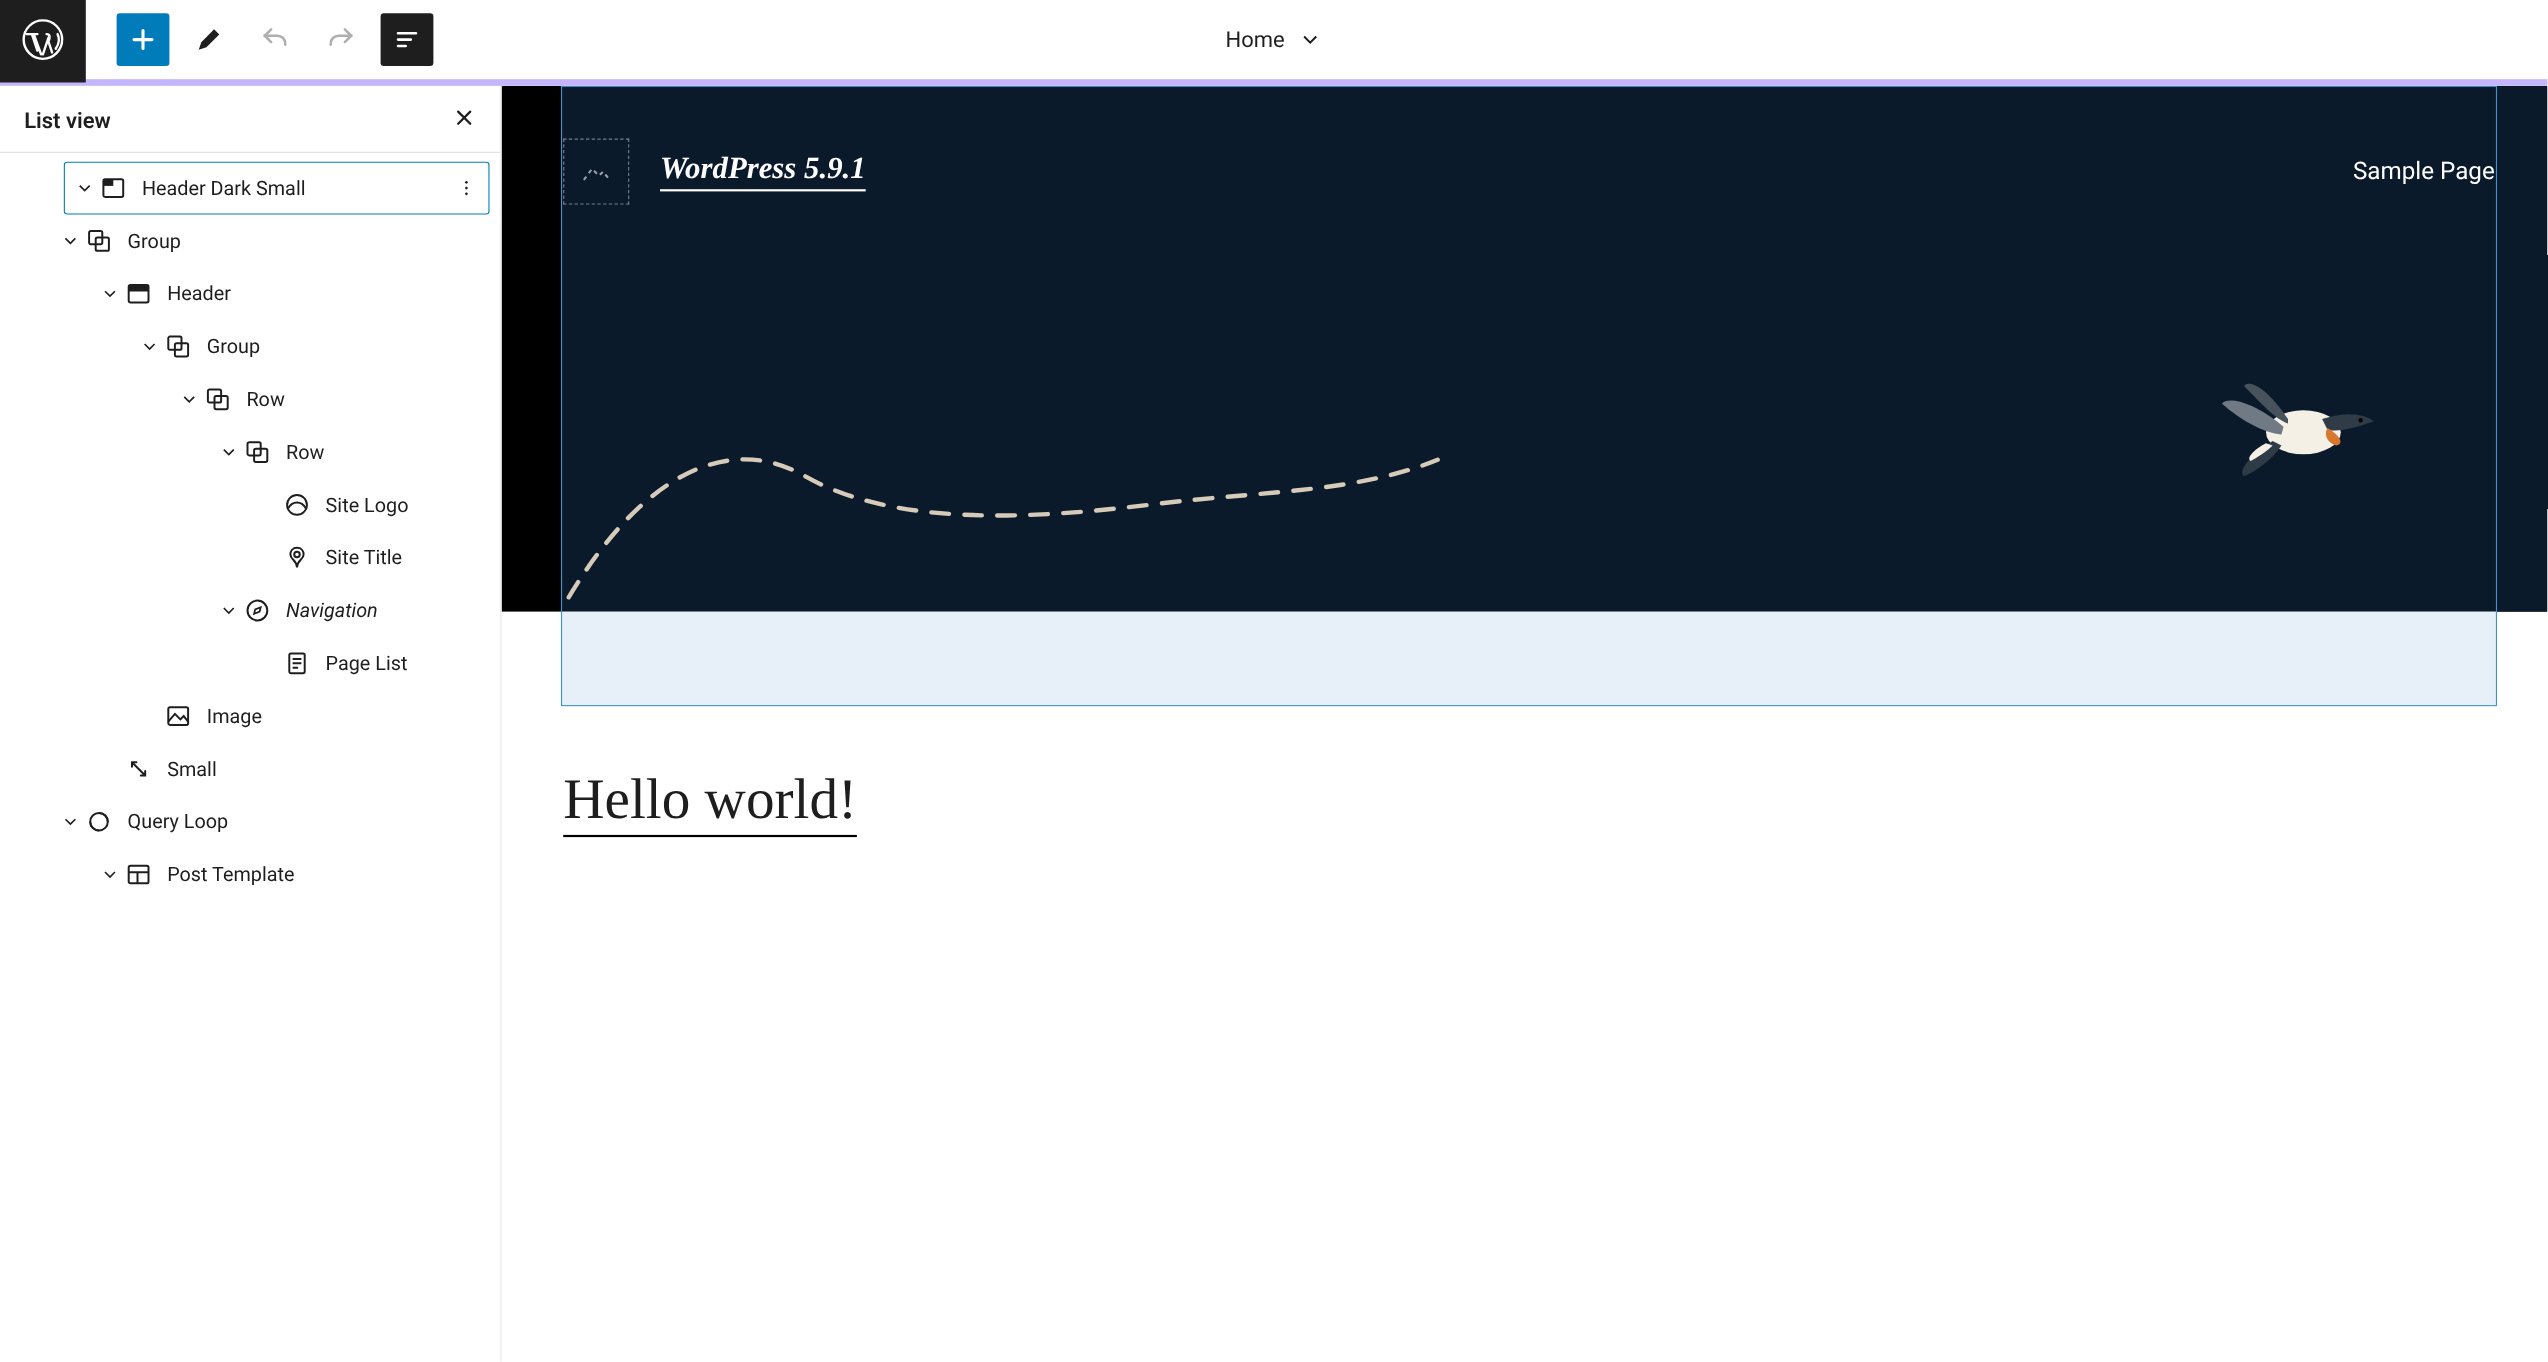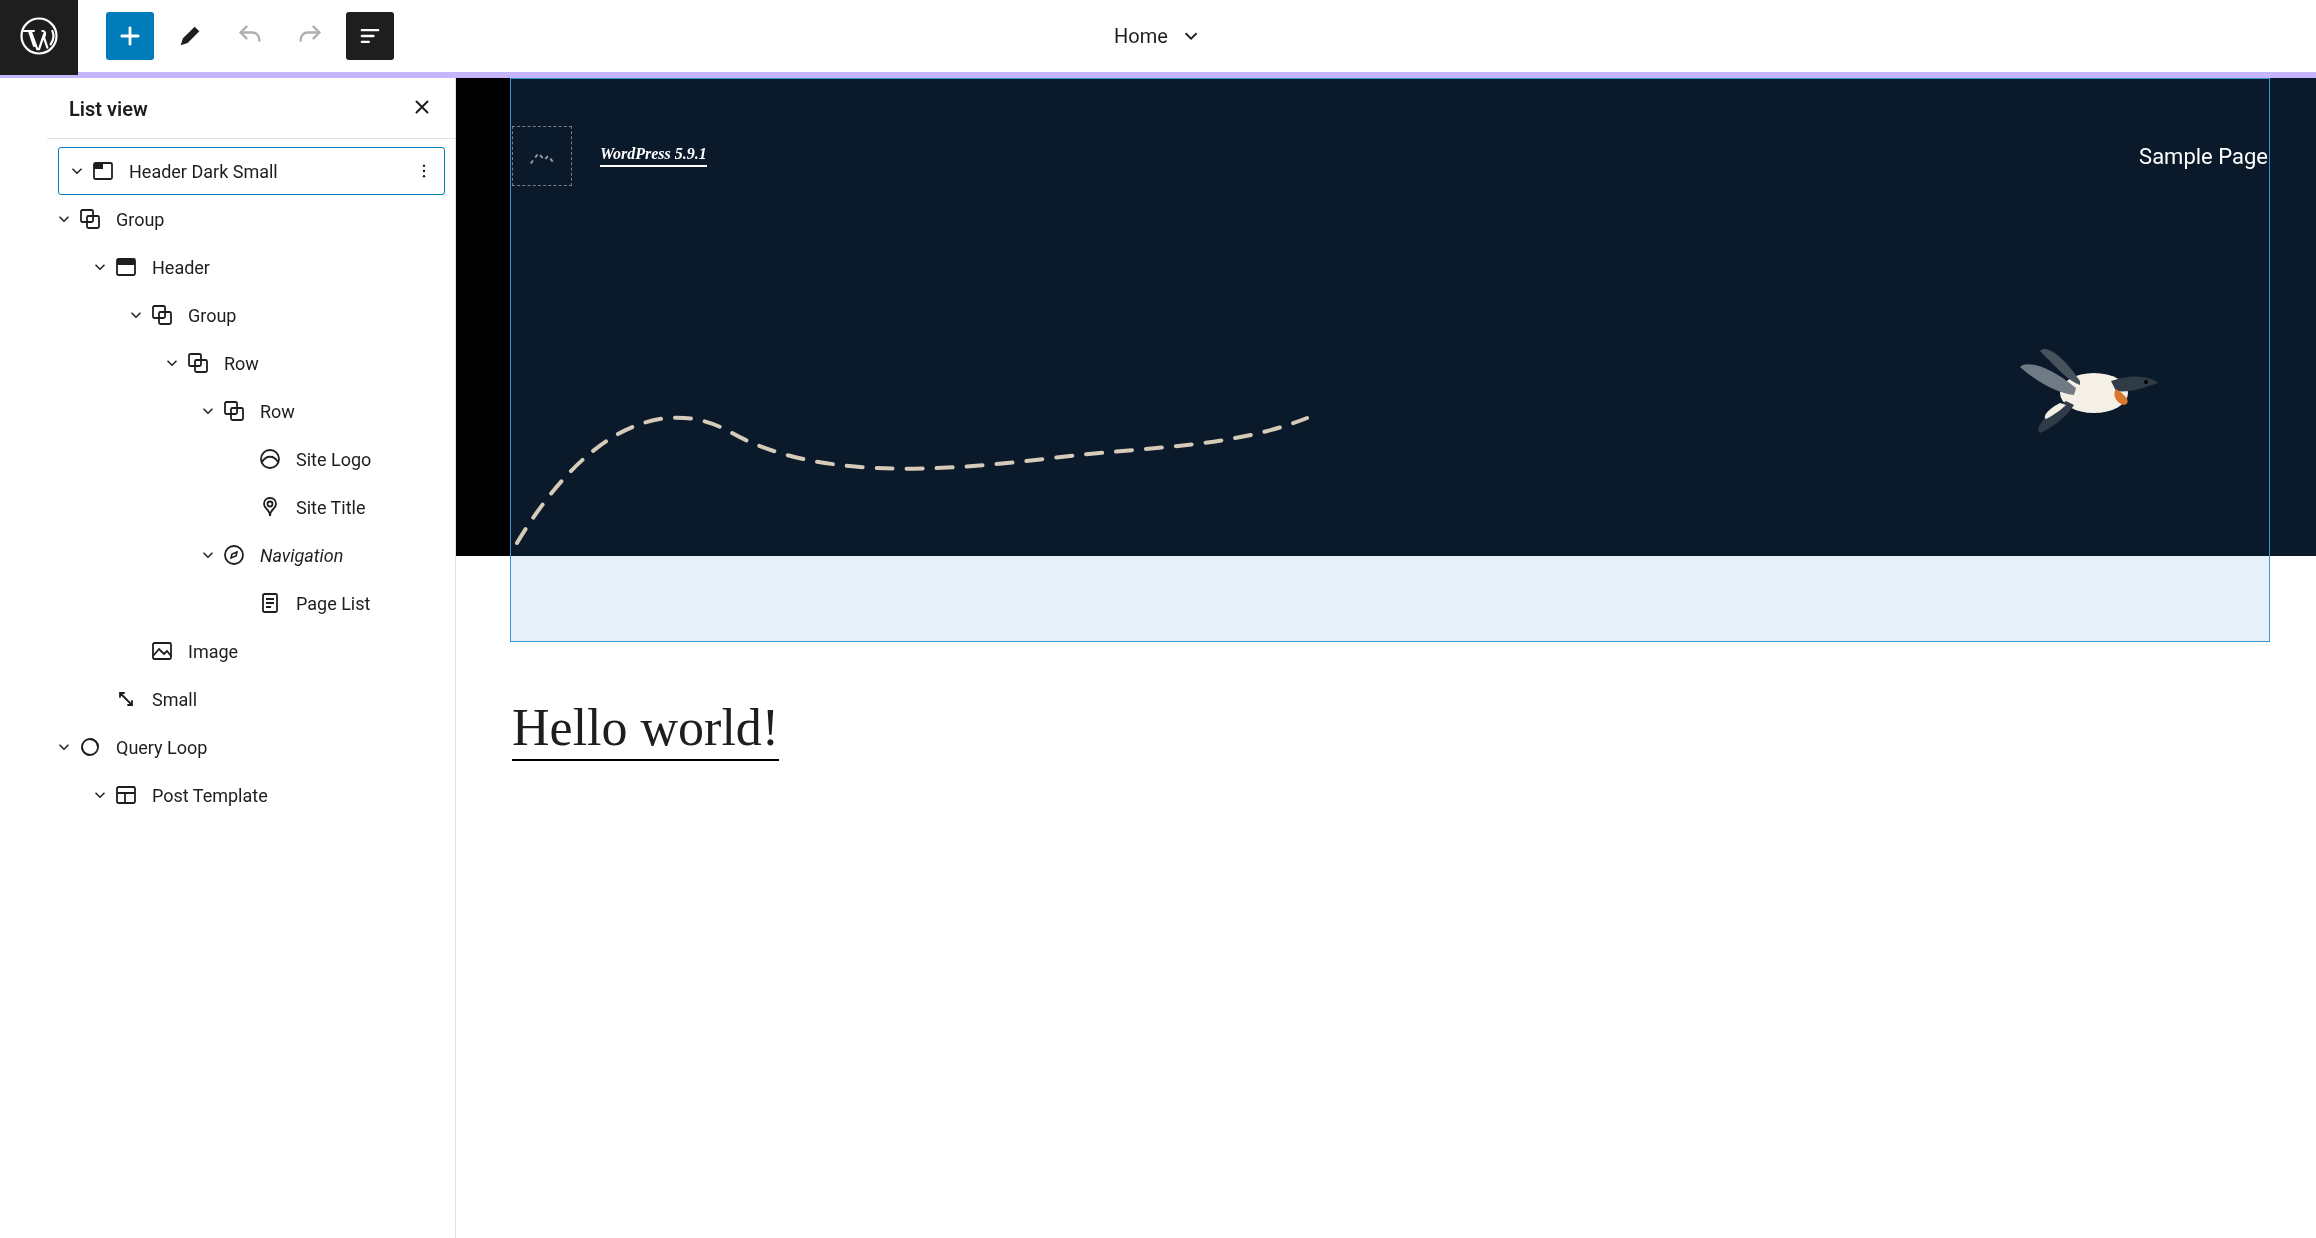--- a/index.html
+++ b/index.html
@@ -49,21 +49,20 @@
   .listview-panel {
     width: 456px; flex-shrink: 0;
     border-right: 1px solid #e0e0e0;
     display: flex; flex-direction: column;
     overflow-y: auto;
   }
   .lv-header {
     display: flex; align-items: center; justify-content: space-between;
     padding: 18px 22px 16px 22px;
     border-bottom: 1px solid #e0e0e0;
-    margin-left: 47px;
   }
   .lv-header h2 { font-size: 20px; font-weight: 600; }
   .lv-close { cursor: pointer; }
   .lv-close svg { width: 22px; height: 22px; }
 
   .tree { padding: 8px 10px; }
   .tree-row {
     display: flex; align-items: center;
     height: 48px;
     font-size: 18px;
@@ -125,21 +124,21 @@
   }
   .hdr-left { display: flex; align-items: center; gap: 28px; }
   .logo-placeholder {
     width: 60px; height: 60px;
     border: 1.5px dashed #7a7f87;
     display: flex; align-items: center; justify-content: center;
   }
   .logo-placeholder svg { width: 30px; height: 30px; stroke: #9aa0a8; }
   .site-title {
     font-style: italic; font-family: Georgia, serif;
-    font-size: 16px; font-weight: 600;
+    font-size: 28px; font-weight: 600;
     border-bottom: 2px solid #fff;
     padding-bottom: 2px;
   }
   .nav-link { font-size: 22px; }
   .bird {
     position: absolute; top: 255px; right: 150px;
     width: 150px; height: 110px;
     z-index: 4;
   }
   .flight-path {

